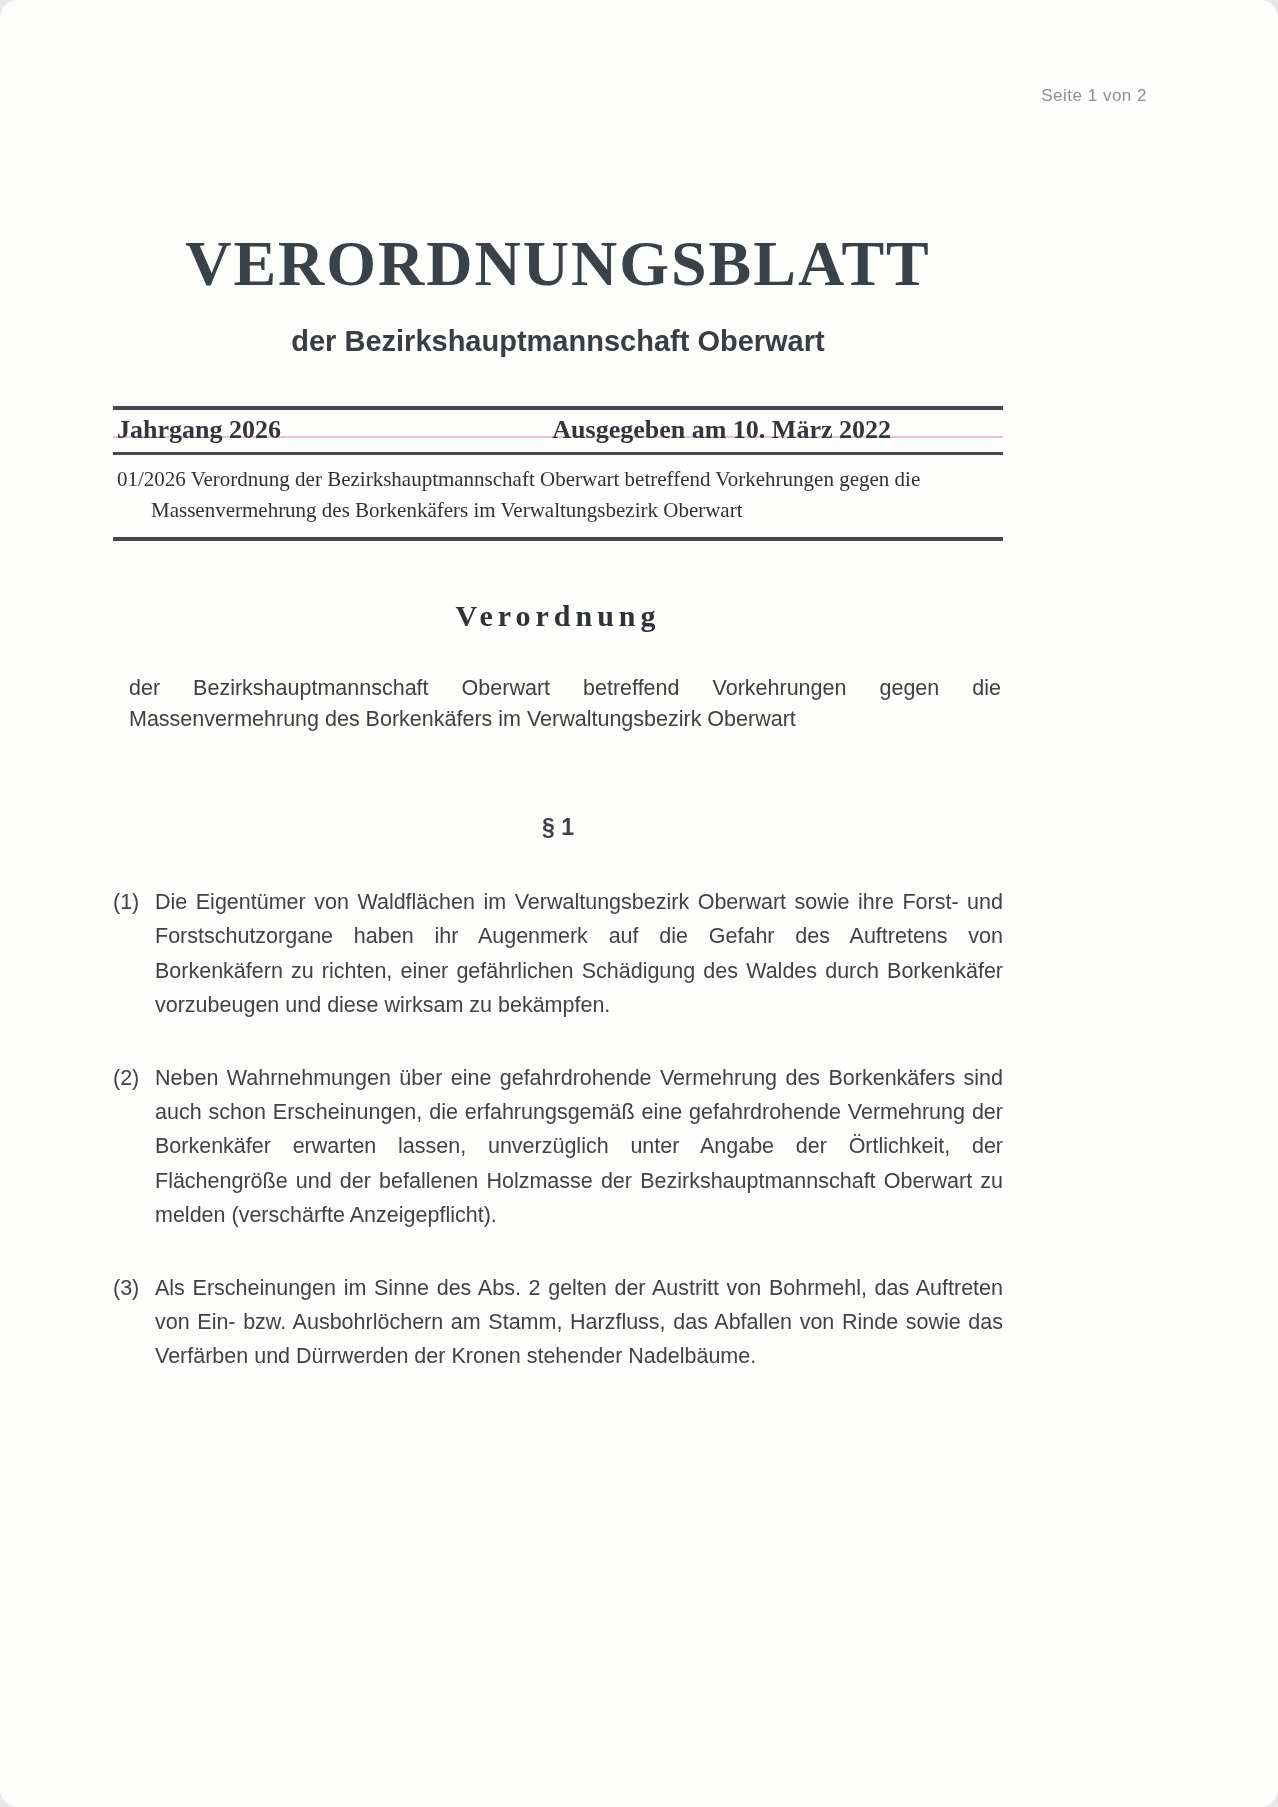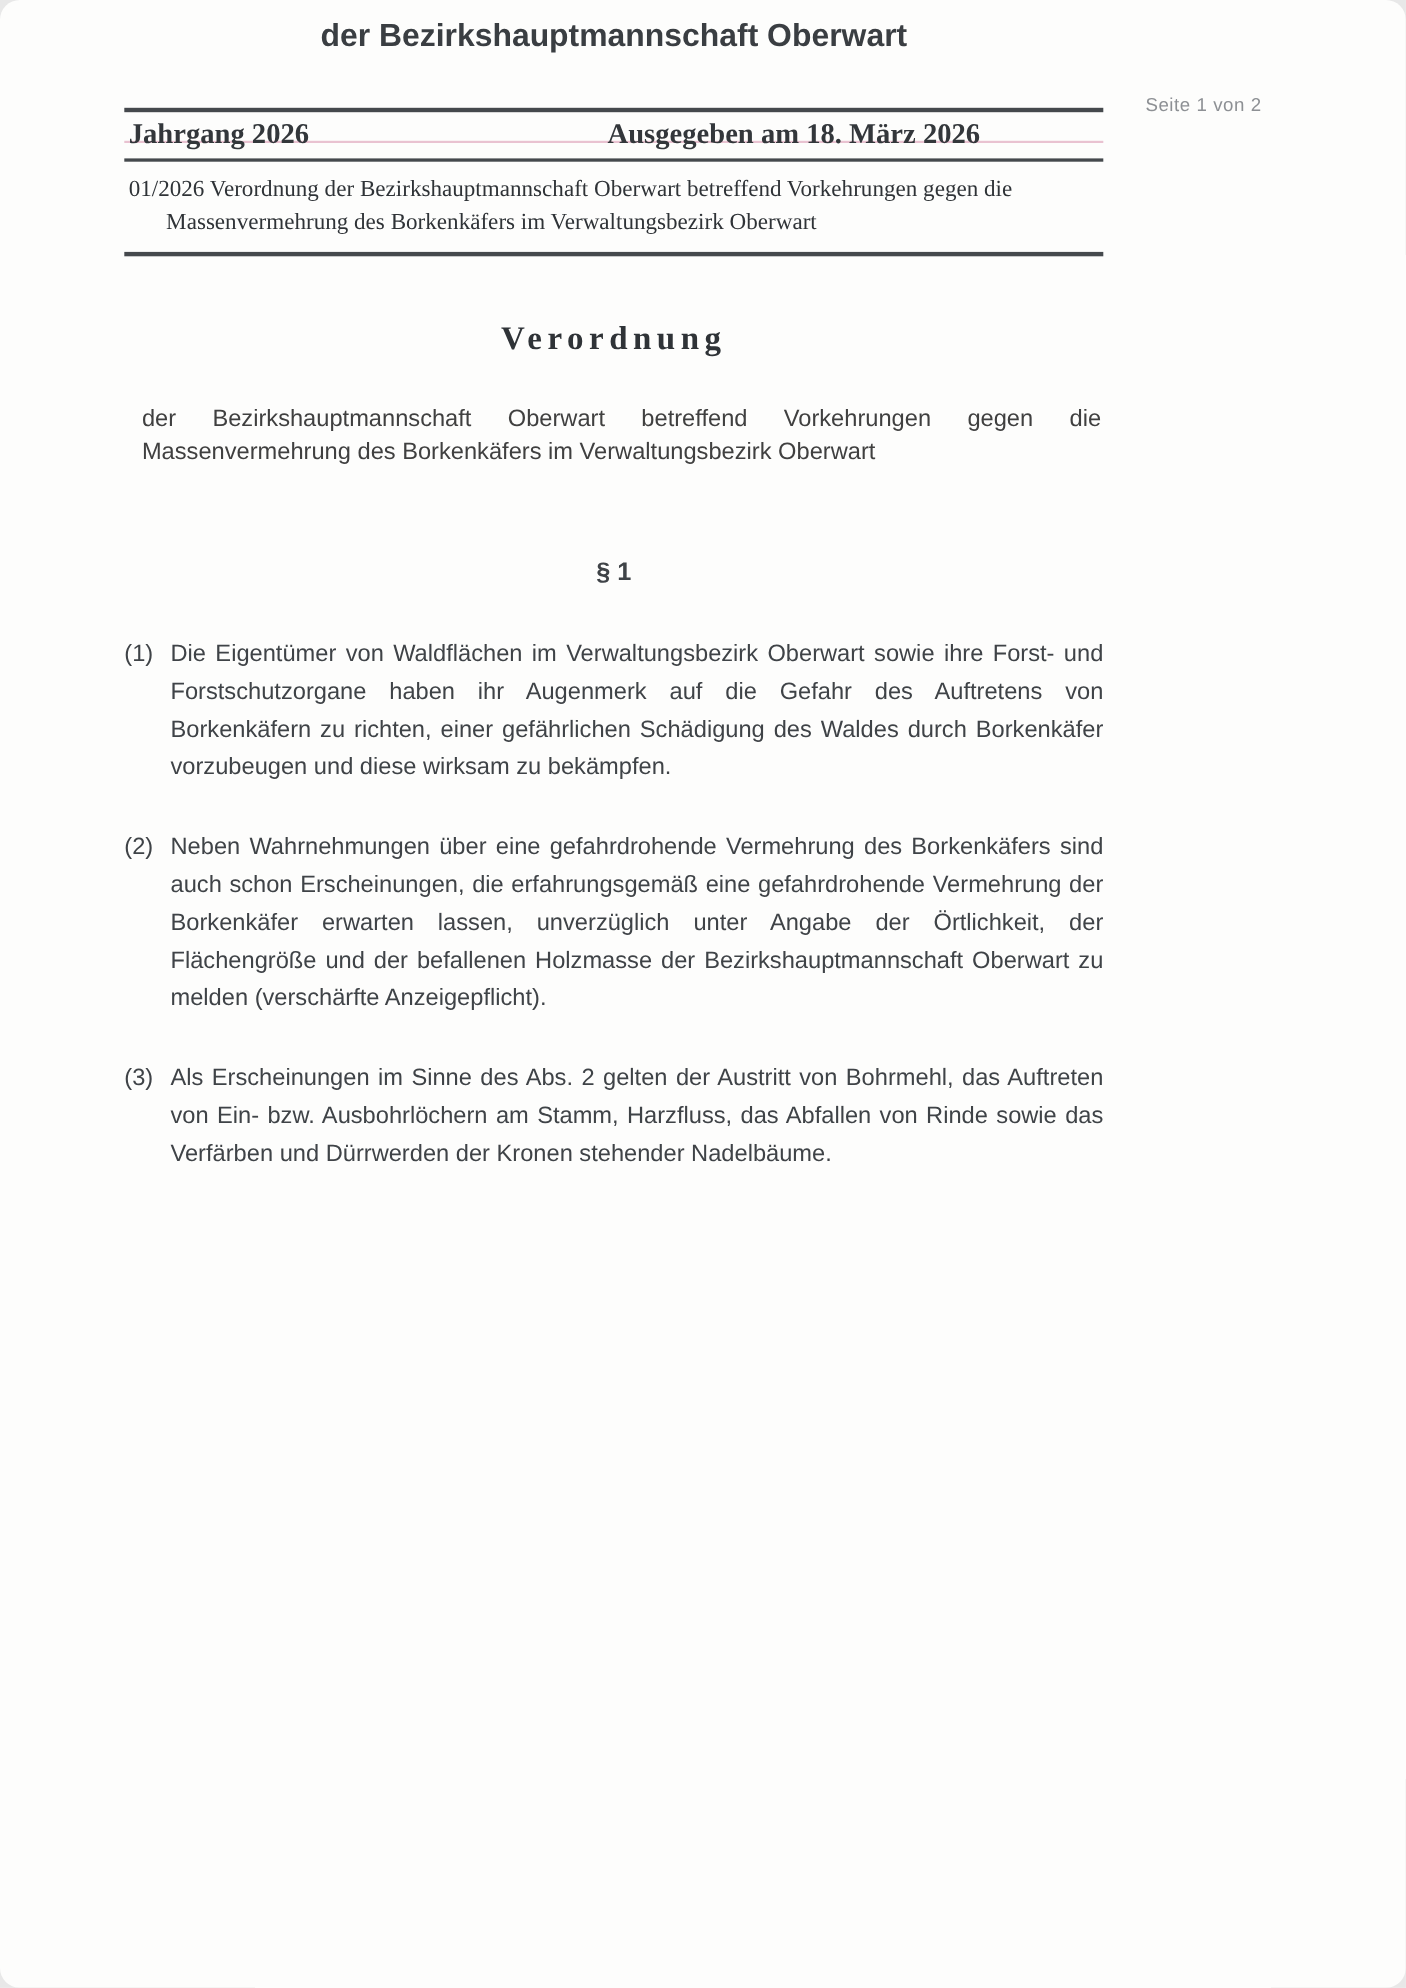--- a/index.html
+++ b/index.html
@@ -26,21 +26,21 @@
     margin:230px 0 0 0;
     text-align:center;
     font-family:"Liberation Serif",serif;
     font-weight:700;
     font-size:64px;
     line-height:1.05;
     letter-spacing:2px;
     color:#3a4149;
   }
   .doc-subtitle{
-    margin-top:17px;
+    margin-top:28px;
     text-align:center;
     font-family:"Liberation Sans",sans-serif;
     font-weight:700;
     font-size:29px;
     color:#3a3e42;
   }
   .masthead-box{
     margin-top:48px;
     border-top:4px solid #45494d;
   }
@@ -115,28 +115,29 @@
 </style>
 </head>
 <body>
 
 <div class="page">
 
   <div class="page-indicator">Seite 1 von 2</div>
 
   <div class="content">
 
+    <h1 class="doc-title">VERORDNUNGSBLATT</h1>
 
     <div class="doc-subtitle">der Bezirkshauptmannschaft Oberwart</div>
 
     <div class="masthead-box">
       <div class="masthead-row">
         <div class="accent-line"></div>
         <span class="label year">Jahrgang 2026</span>
-        <span class="label issue-date">Ausgegeben am 18. März 2026</span>
+        <span class="label issue-date">Ausgegeben am 10. März 2022</span>
       </div>
       <div class="issue-notice">01/2026 Verordnung der Bezirkshauptmannschaft Oberwart betreffend Vorkehrungen gegen die Massenvermehrung des Borkenkäfers im Verwaltungsbezirk Oberwart</div>
     </div>
 
     <div class="decree-heading">Verordnung</div>
 
     <p class="intro-para">der Bezirkshauptmannschaft Oberwart betreffend Vorkehrungen gegen die Massenvermehrung des Borkenkäfers im Verwaltungsbezirk Oberwart</p>
 
 
     <div class="section-heading">§ 1</div>

